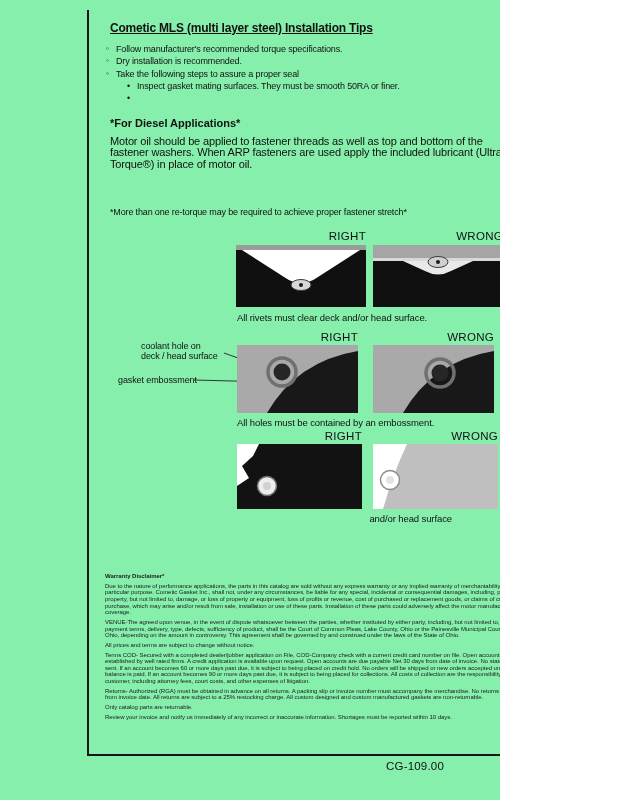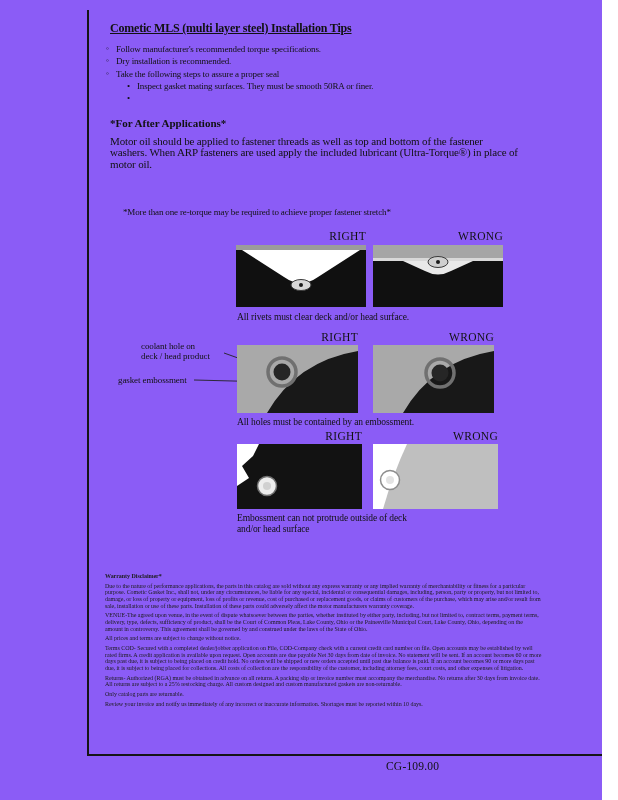--- a/index.html
+++ b/index.html
@@ -1,31 +1,31 @@
 <!DOCTYPE html>
 <html><head>
 <meta charset="utf-8">
 <style>
   html,body{margin:0;padding:0;}
   body{font-family:"Liberation Sans",sans-serif;background:#ffffff;}
-  .page{position:relative;width:602px;height:800px;background:#8b5cf6;overflow:hidden;color:#111;font-family:Liberation Serif, serif;}
+  .page{position:relative;width:500px;height:800px;background:#86efac;overflow:hidden;color:#111;}
   .vrule{position:absolute;left:87px;top:10px;width:2px;height:745px;background:#151515;}
   .hrule{position:absolute;left:87px;top:754px;width:521px;height:2px;background:#151515;}
   .title{position:absolute;left:110px;top:21px;font-size:12px;font-weight:bold;letter-spacing:-0.2px;text-decoration:underline;white-space:nowrap;}
   .tips{position:absolute;left:106px;top:43px;width:494px;font-size:9px;letter-spacing:-0.15px;}
   .tip{display:flex;line-height:12.3px;}
   .tip .mk{flex:0 0 10px;font-size:8px;}
   .tip.sub{margin-left:21px;}
   .tip.sub .mk{font-size:9px;}
   .dheading{position:absolute;left:110px;top:117px;font-size:11px;font-weight:bold;white-space:nowrap;}
   .dpara{position:absolute;left:110px;width:410px;font-size:11px;letter-spacing:-0.15px;line-height:11.4px;}
-  .dnote{position:absolute;left:110px;top:207px;font-size:9px;letter-spacing:-0.15px;white-space:nowrap;margin-left:13px;}
+  .dnote{position:absolute;left:110px;top:207px;font-size:9px;letter-spacing:-0.15px;white-space:nowrap;}
   .dlabel{position:absolute;font-size:11.5px;letter-spacing:0.3px;text-align:right;}
   .dimg{position:absolute;line-height:0;}
-  .caption{position:absolute;font-size:9.5px;letter-spacing:-0.1px;line-height:11px;}
+  .caption{position:absolute;font-size:9.5px;letter-spacing:-0.1px;line-height:11px;text-align:right;}
   .side-label{position:absolute;font-size:9px;letter-spacing:-0.1px;line-height:10px;}
   .pointer{position:absolute;line-height:0;}
   .warranty{position:absolute;left:105px;top:573px;width:437px;font-size:6px;line-height:6.6px;letter-spacing:-0.04px;color:#1c1c1c;}
   .warranty .wh{font-weight:bold;margin:0 0 3.2px 0;}
   .warranty p{margin:0 0 3.2px 0;}
   .footer-code{position:absolute;left:386px;top:760px;font-size:11.5px;letter-spacing:0.2px;}
 </style>
 </head>
 <body>
 
@@ -50,21 +50,21 @@
       </div>
     <div class="tip sub">
         <span class="mk">•</span>
         <span>Inspect gasket mating surfaces. They must be smooth 50RA or finer.</span>
       </div>
     <div class="tip sub">
         <span class="mk">•</span>
       </div>
   </div>
 
-  <div class="dheading">*For After Applications*</div>
+  <div class="dheading">*For Diesel Applications*</div>
   <div class="dpara" style="top:136px;">Motor oil should be applied to fastener threads as well as top and bottom of the fastener washers. When ARP fasteners are used apply the included lubricant (Ultra-Torque®) in place of motor oil.</div>
   <div class="dnote">*More than one re-torque may be required to achieve proper fastener stretch*</div>
 
   <div class="dlabel" style="left:236px;top:230px;width:130px;">RIGHT</div>
   <div class="dlabel" style="left:373px;top:230px;width:130px;">WRONG</div>
   <div class="dimg" style="left:236px;top:245px;">
     <svg width="130" height="62" viewBox="0 0 130 62">
       <rect width="130" height="62" fill="#101010"></rect>
       <rect width="130" height="5" fill="#9b9b9b"></rect>
       <path d="M6 5 H124 L82 32 Q65 44 48 32 Z" fill="#ffffff"></path>
@@ -82,21 +82,21 @@
       <circle cx="65" cy="17" r="2" fill="#1a1a1a"></circle>
     </svg>
   </div>
   <div class="caption" style="left:237px;top:312px;">All rivets must clear deck and/or head surface.</div>
 
   <div class="dlabel" style="left:237px;top:331px;width:121px;">RIGHT</div>
   <div class="dlabel" style="left:373px;top:331px;width:121px;">WRONG</div>
 
   <div class="side-label" style="left:141px;top:341px;width:88px;">
     <div>coolant hole on</div>
-    <div>deck / head product</div>
+    <div>deck / head surface</div>
   </div>
   <div class="side-label" style="left:118px;top:375px;">gasket embossment</div>
   <div class="pointer" style="left:192px;top:347px;">
     <svg width="92" height="42" viewBox="0 0 92 42">
       <line x1="32" y1="6" x2="88" y2="26" stroke="#222" stroke-width="0.9"></line>
       <line x1="2" y1="33" x2="80" y2="35" stroke="#222" stroke-width="0.9"></line>
     </svg>
   </div>
 
   <div class="dimg" style="left:237px;top:345px;">
@@ -129,21 +129,20 @@
   </div>
   <div class="dimg" style="left:373px;top:444px;">
     <svg width="125" height="65" viewBox="0 0 125 65">
       <rect width="125" height="65" fill="#ffffff"></rect>
       <path d="M34 0 H125 V65 H10 Q20 30 34 0 Z" fill="#bfbfbf"></path>
       <circle cx="17" cy="36" r="9.5" fill="#ffffff" stroke="#8d8d8d" stroke-width="1.5"></circle>
       <circle cx="17" cy="36" r="4" fill="#e3e3e3"></circle>
     </svg>
   </div>
   <div class="caption" style="left:237px;top:513px;width:215px;">
-    <div>Embossment can not protrude outside of deck</div>
     <div>and/or head surface</div>
   </div>
 
   <div class="warranty">
     <div class="wh">Warranty Disclaimer*</div>
     <p>Due to the nature of performance applications, the parts in this catalog are sold without any express warranty or any implied warranty of merchantability or fitness for a particular purpose. Cometic Gasket Inc., shall not, under any circumstances, be liable for any special, incidental or consequential damages, including, person, party or property, but not limited to, damage, or loss of property or equipment, loss of profits or revenue, cost of purchased or replacement goods, or claims of customers of the purchase, which may arise and/or result from sale, installation or use of these parts. Installation of these parts could adversely affect the motor manufacturers warranty coverage.</p>
     <p>VENUE-The agreed upon venue, in the event of dispute whatsoever between the parties, whether instituted by either party, including, but not limited to, contract terms, payment terms, delivery, type, defects, sufficiency of product, shall be the Court of Common Pleas, Lake County, Ohio or the Painesville Municipal Court, Lake County, Ohio, depending on the amount in controversy. This agreement shall be governed by and construed under the laws of the State of Ohio.</p>
     <p>All prices and terms are subject to change without notice.</p>
     <p>Terms COD- Secured with a completed dealer/jobber application on File, COD-Company check with a current credit card number on file. Open accounts may be established by well rated firms. A credit application is available upon request. Open accounts are due payable Net 30 days from date of invoice. No statement will be sent. If an account becomes 60 or more days past due, it is subject to being placed on credit hold. No orders will be shipped or new orders accepted until past due balance is paid. If an account becomes 90 or more days past due, it is subject to being placed for collections. All costs of collection are the responsibility of the customer, including attorney fees, court costs, and other expenses of litigation.</p>
     <p>Returns- Authorized (RGA) must be obtained in advance on all returns. A packing slip or invoice number must accompany the merchandise. No returns after 30 days from invoice date. All returns are subject to a 25% restocking charge. All custom designed and custom manufactured gaskets are non-returnable.</p>

